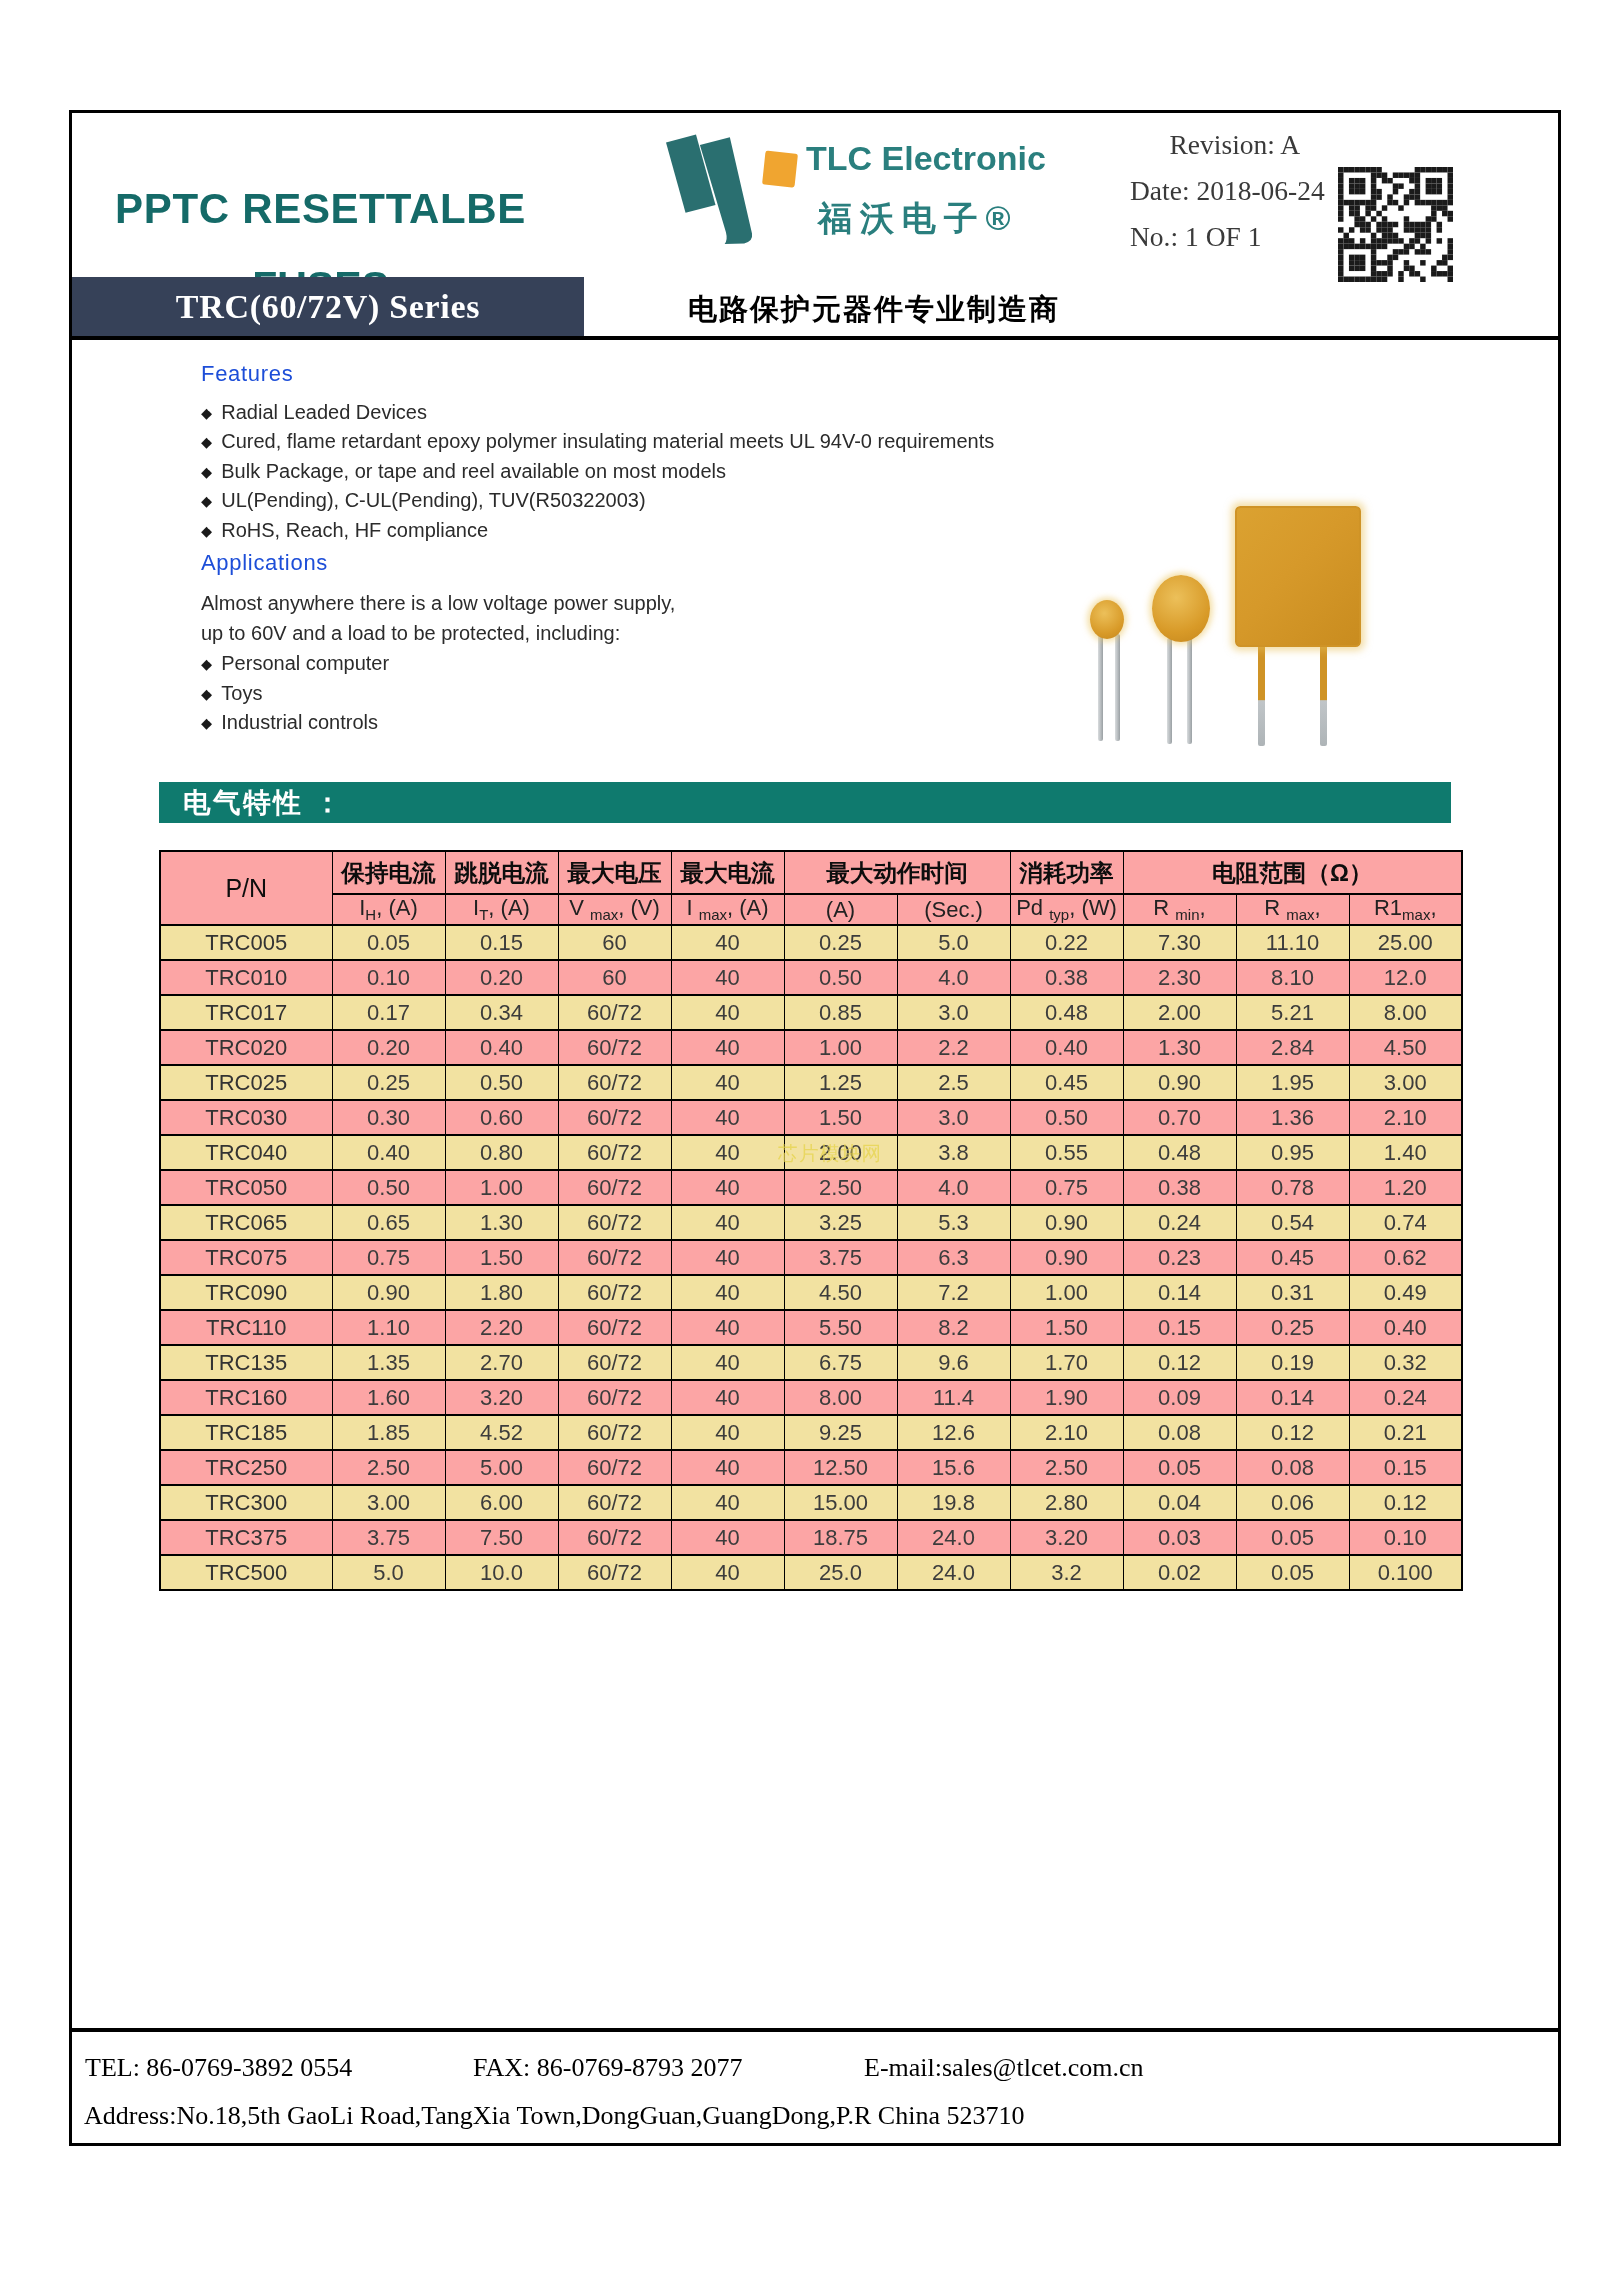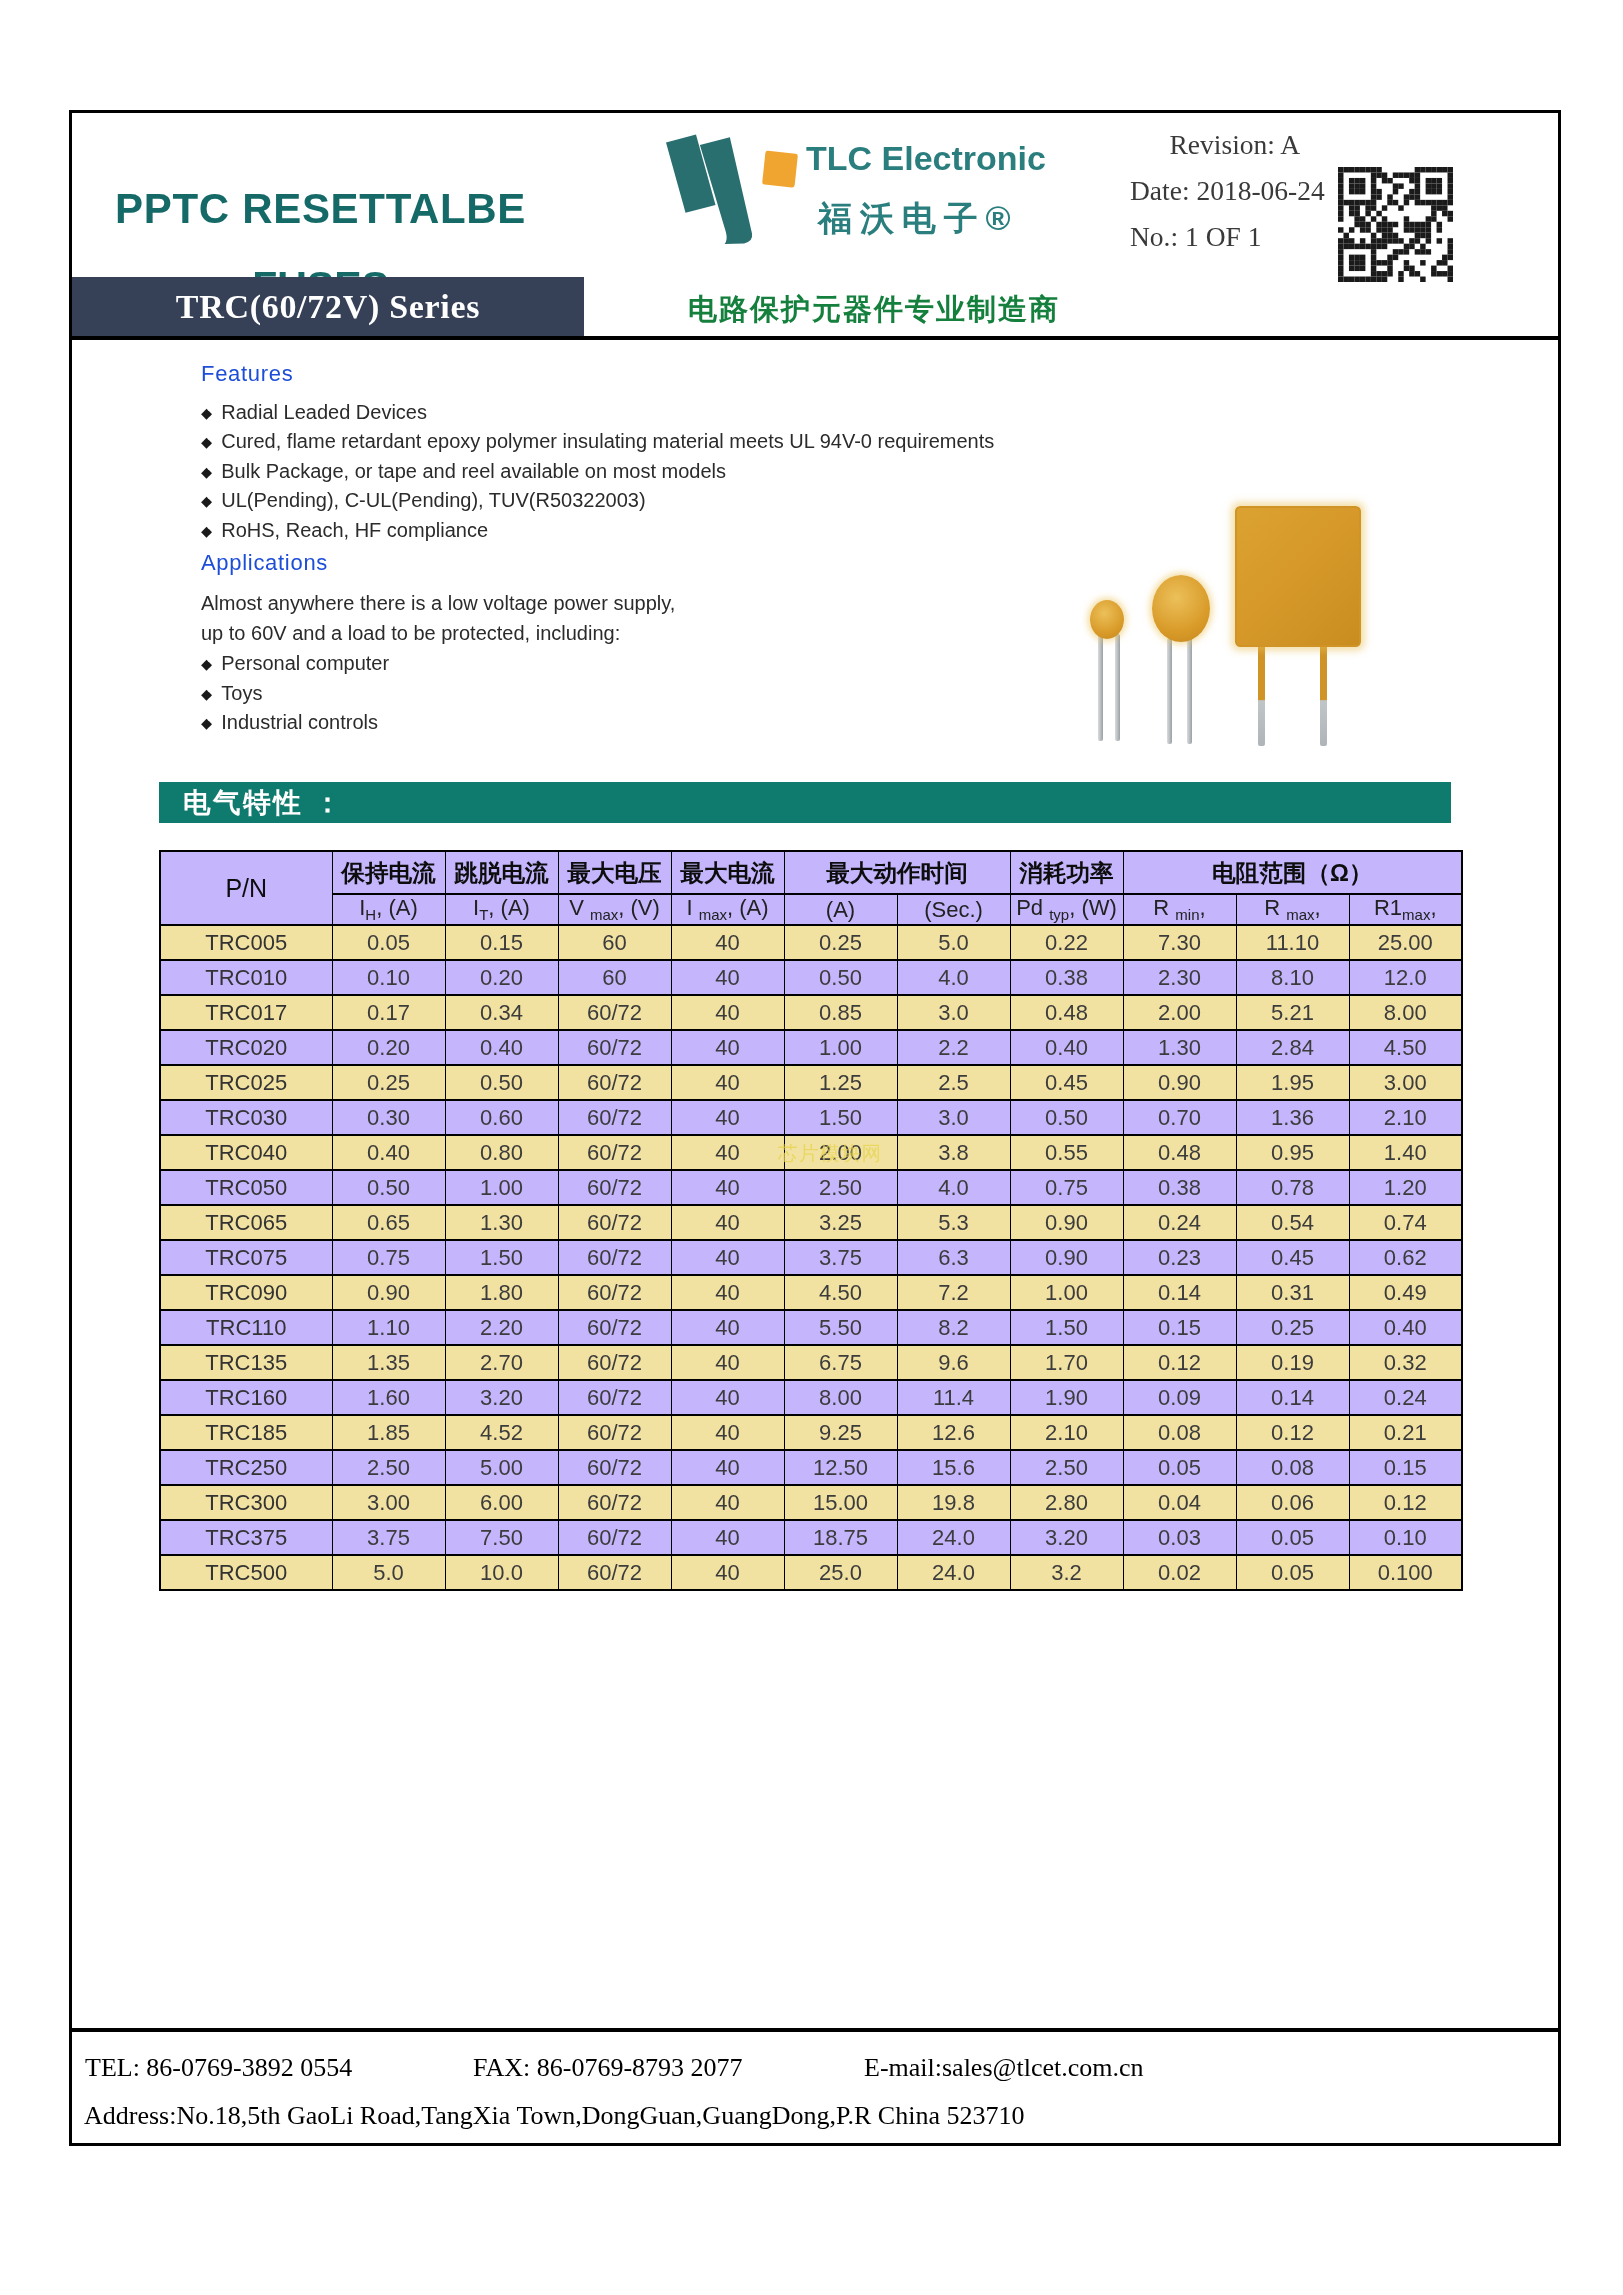--- a/index.html
+++ b/index.html
@@ -29,21 +29,21 @@
                         font-weight:bold; font-size:34px; letter-spacing:0.7px; }
 
   
   .logo-group { position:absolute; left:662px; top:132px; width:458px; height:196px; }
   .logo-mark { position:absolute; left:0; top:0; }
   .logo-name { position:absolute; left:144px; top:6.5px; font-size:34px; font-weight:bold;
                color:#2a7f7e; letter-spacing:0px; white-space:nowrap; }
   .logo-cn { position:absolute; left:156px; top:64px; font-size:34px; color:#2a7f7e;
              letter-spacing:7.9px; font-weight:bold; white-space:nowrap; }
   .logo-tagline { position:absolute; left:688px; top:290px; font-size:29px; font-weight:bold;
-                  color:#15803d; letter-spacing:2px; white-space:nowrap; }
+                  color:#000000; letter-spacing:2px; white-space:nowrap; }
 
   
   .rev-block { position:absolute; left:1130px; top:122px; width:216px;
                font-family:"Liberation Serif","DejaVu Serif",serif; font-size:27.5px;
                color:#3a3a3a; line-height:46px; white-space:nowrap; }
   .rev-block .l1 { padding-left:6.5px;margin-left:33px; }
 
   .qr { position:absolute; left:1338px; top:167px; width:115px; height:115px; }
 
   
@@ -69,21 +69,21 @@
           background:linear-gradient(135deg,#dba231 0%,#d6992a 45%,#c98c1f 100%);
           box-shadow:0 0 7.9px 3.3px rgba(233,194,90,.5); border:2px solid #cf9326; }
 
   
   .section-bar { position:absolute; left:159px; top:782px; width:1292px; height:41px;
                  background:#0f7a6e; display:flex; align-items:center; padding-left:24px; }
   .section-bar span { color:#fff; font-size:27.5px; font-weight:bold; letter-spacing:2.6px; }
 
   
   table.elec { position:absolute; left:159px; top:850px; width:1297px;
-               border-collapse:collapse; table-layout:fixed; background:#c4b5fd;
+               border-collapse:collapse; table-layout:fixed; background:#fca5a5;
                border:2.6px solid #000; }
   table.elec th, table.elec td { border-left:1.3px solid #000; border-right:1.3px solid #000;
                border-top:2px solid #000; border-bottom:2px solid #000;
                text-align:center; vertical-align:middle; }
   table.elec thead tr.r1 th { height:43px; font-size:23.6px; color:#0d0d0d; font-weight:bold; }
   table.elec thead tr.r1 th.pn { font-weight:normal; font-size:25px; }
   table.elec thead tr.r2 th { height:31px; font-size:22px; font-weight:normal; color:#222; }
   table.elec thead sub { font-size:15px; }
   table.elec tbody td { height:35px; font-size:22px; color:#3c3c3c; }
   table.elec tbody td.pn { font-size:22px; color:#333; }

